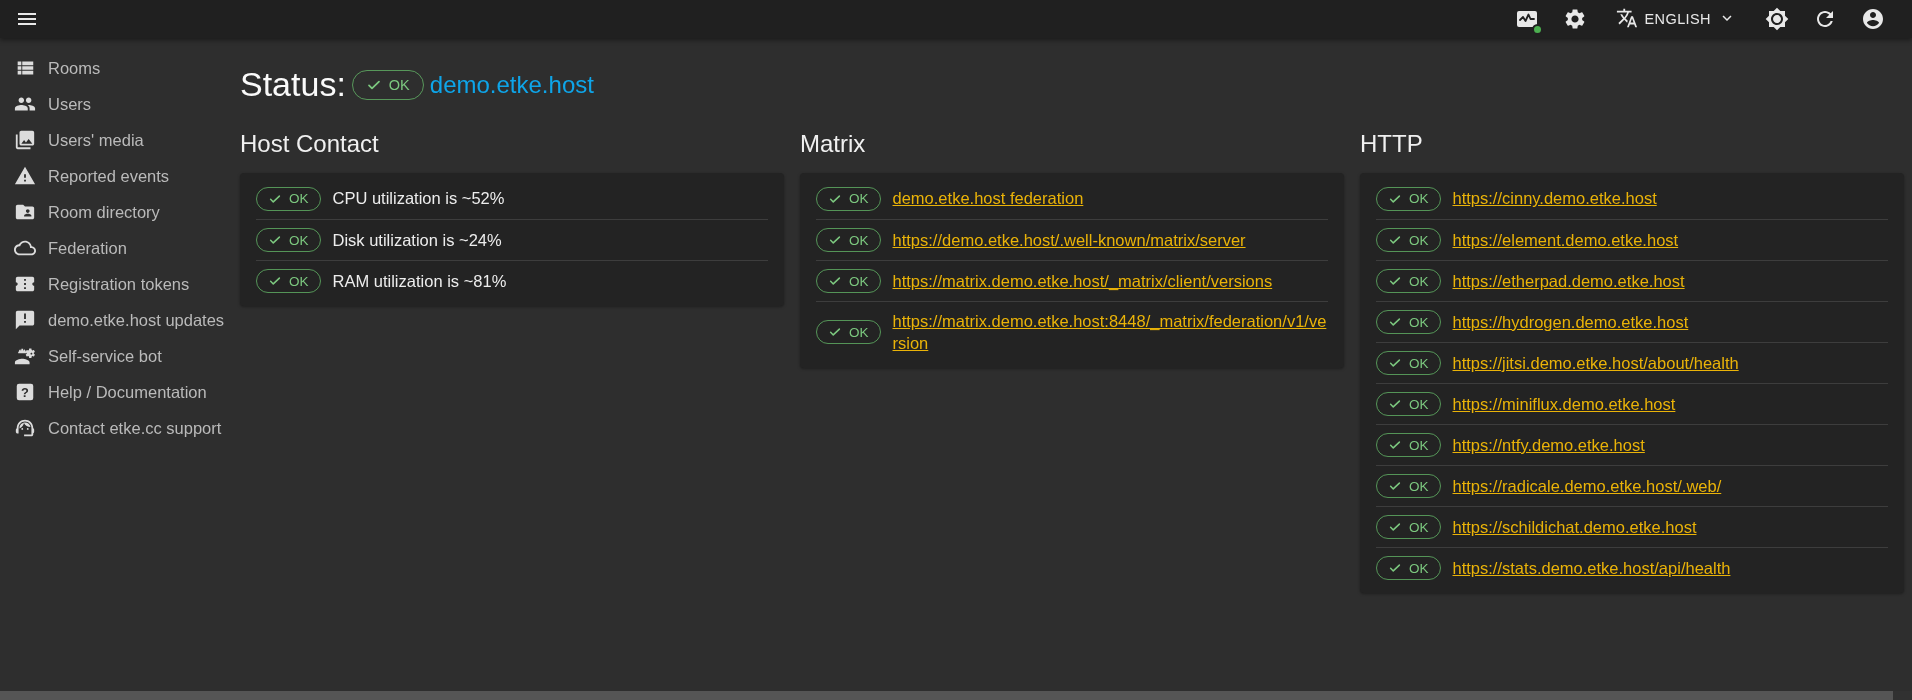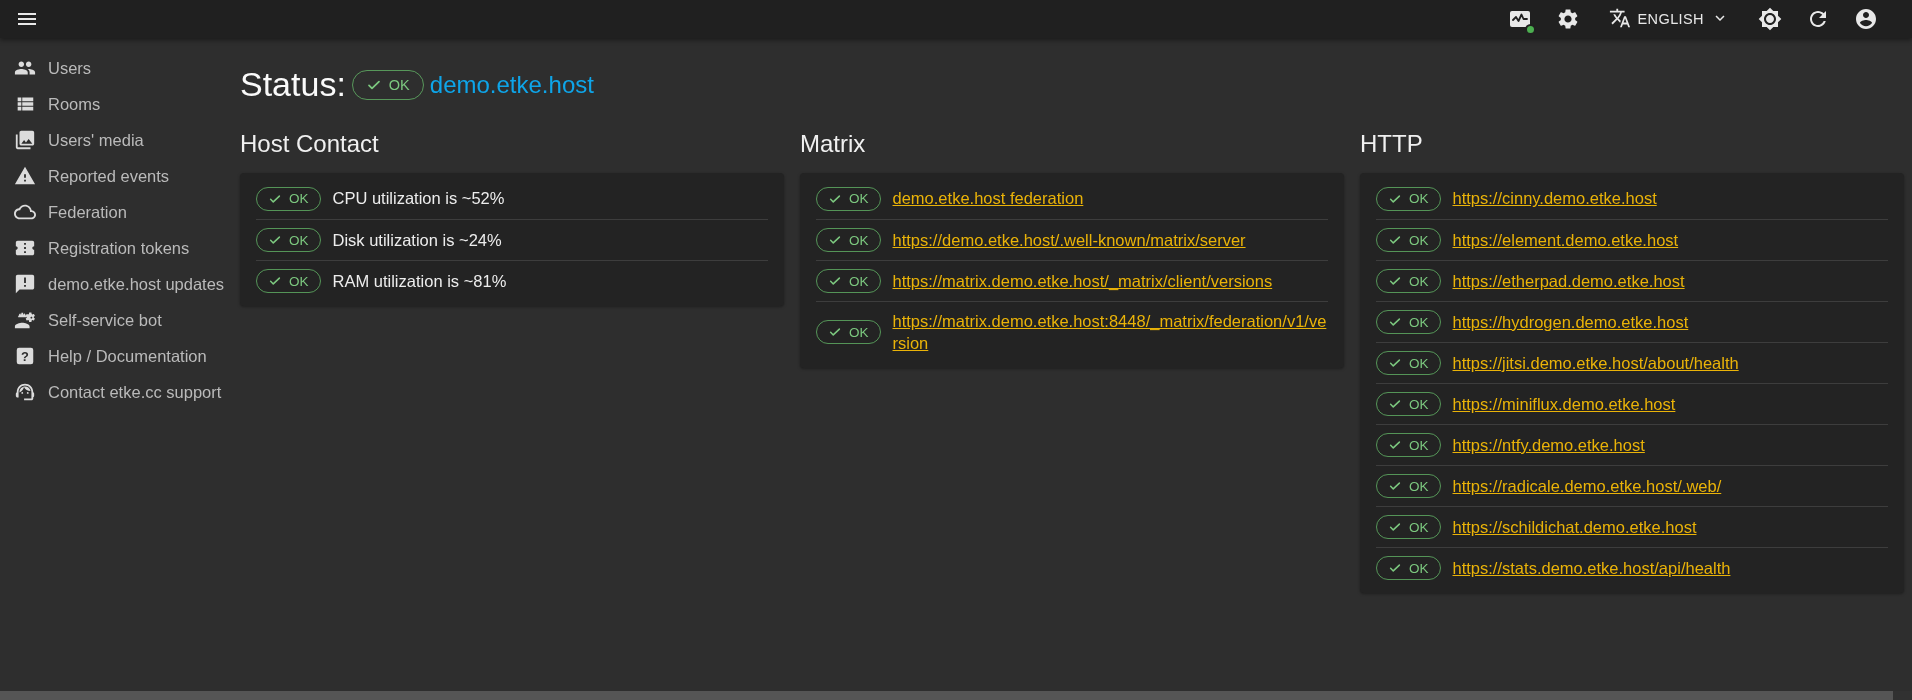--- a/index.html
+++ b/index.html
@@ -6,21 +6,21 @@
   html,body { margin:0; padding:0; }
   body {
     width:1912px; height:700px; overflow:hidden; position:relative;
     background:#2e2e2e; color:#e6e6e6;
     font-family:"Liberation Sans", sans-serif;
   }
 
   
   .appbar {
     height:38px; background:#202020; display:flex; align-items:center;
-    padding:0 33px 0 14px; box-shadow:0 2px 5px rgba(0,0,0,.45);
+    padding:0 26px 0 14px; box-shadow:0 2px 5px rgba(0,0,0,.45);
     position:relative; z-index:5;
   }
   .icon-btn {
     background:none; border:none; padding:0; color:#e8e8e8;
     display:inline-flex; align-items:center; justify-content:center;
     width:26px; height:26px; cursor:pointer; position:relative;
   }
   .icon-btn svg { width:24px; height:24px; display:block; }
   .appbar-right { margin-left:auto; display:flex; align-items:center; gap:22px; }
   .lang-select {
@@ -156,53 +156,61 @@
   </div>
 </header>
 
 <div class="layout">
 
   <nav class="sidebar">
 
       <div class="side-item">
         <span class="side-icon">
           <svg viewBox="0 0 24 24" fill="currentColor">
+            <path d="M4 14h4v-4H4v4zm0 5h4v-4H4v4zM4 9h4V5H4v4zm5 5h12v-4H9v4zm0 5h12v-4H9v4zM9 5v4h12V5H9z"></path>
+          </svg>
+        </span>
+        <span class="side-label">Rooms</span>
+      </div>
+
+      <div class="side-item">
+        <span class="side-icon">
+          <svg viewBox="0 0 24 24" fill="currentColor">
             <path d="M16 11c1.66 0 2.99-1.34 2.99-3S17.66 5 16 5s-3 1.34-3 3 1.34 3 3 3zm-8 0c1.66 0 2.99-1.34 2.99-3S9.66 5 8 5 5 6.34 5 8s1.34 3 3 3zm0 2c-2.33 0-7 1.17-7 3.5V19h14v-2.5c0-2.33-4.67-3.5-7-3.5zm8 0c-.29 0-.62.02-.97.05 1.16.84 1.97 1.97 1.97 3.45V19h6v-2.5c0-2.33-4.67-3.5-7-3.5z"></path>
           </svg>
         </span>
         <span class="side-label">Users</span>
       </div>
 
       <div class="side-item">
         <span class="side-icon">
           <svg viewBox="0 0 24 24" fill="currentColor">
-            <path d="M4 14h4v-4H4v4zm0 5h4v-4H4v4zM4 9h4V5H4v4zm5 5h12v-4H9v4zm0 5h12v-4H9v4zM9 5v4h12V5H9z"></path>
-          </svg>
-        </span>
-        <span class="side-label">Rooms</span>
-      </div>
-
-      <div class="side-item">
-        <span class="side-icon">
-          <svg viewBox="0 0 24 24" fill="currentColor">
             <path d="M22 16V4c0-1.1-.9-2-2-2H8c-1.1 0-2 .9-2 2v12c0 1.1.9 2 2 2h12c1.1 0 2-.9 2-2zm-11-4l2.03 2.71L16 11l4 5H8l3-4zM2 6v14c0 1.1.9 2 2 2h14v-2H4V6H2z"></path>
           </svg>
         </span>
         <span class="side-label">Users' media</span>
       </div>
 
       <div class="side-item">
         <span class="side-icon">
           <svg viewBox="0 0 24 24" fill="currentColor">
             <path d="M1 21h22L12 2 1 21zm12-3h-2v-2h2v2zm0-4h-2v-4h2v4z"></path>
           </svg>
         </span>
         <span class="side-label">Reported events</span>
       </div>
 
+      <div class="side-item">
+        <span class="side-icon">
+          <svg viewBox="0 0 24 24" fill="currentColor">
+            <path d="M20 6h-8l-2-2H4c-1.1 0-2 .9-2 2v12c0 1.1.9 2 2 2h16c1.1 0 2-.9 2-2V8c0-1.1-.9-2-2-2zm-5 3c1.1 0 2 .9 2 2s-.9 2-2 2-2-.9-2-2 .9-2 2-2zm4 8h-8v-1c0-1.33 2.67-2 4-2s4 .67 4 2v1z"></path>
+          </svg>
+        </span>
+        <span class="side-label">Room directory</span>
+      </div>
 
       <div class="side-item">
         <span class="side-icon">
           <svg viewBox="0 0 24 24" fill="currentColor">
             <path d="M19.35 10.04C18.67 6.59 15.64 4 12 4 9.11 4 6.6 5.64 5.35 8.04 2.34 8.36 0 10.91 0 14c0 3.31 2.69 6 6 6h13c2.76 0 5-2.24 5-5 0-2.64-2.05-4.78-4.65-4.96zM19 18H6c-2.21 0-4-1.79-4-4s1.79-4 4-4h.71C7.37 7.69 9.48 6 12 6c3.04 0 5.5 2.46 5.5 5.5v.5H19c1.66 0 3 1.34 3 3s-1.34 3-3 3z"></path>
           </svg>
         </span>
         <span class="side-label">Federation</span>
       </div>
 

